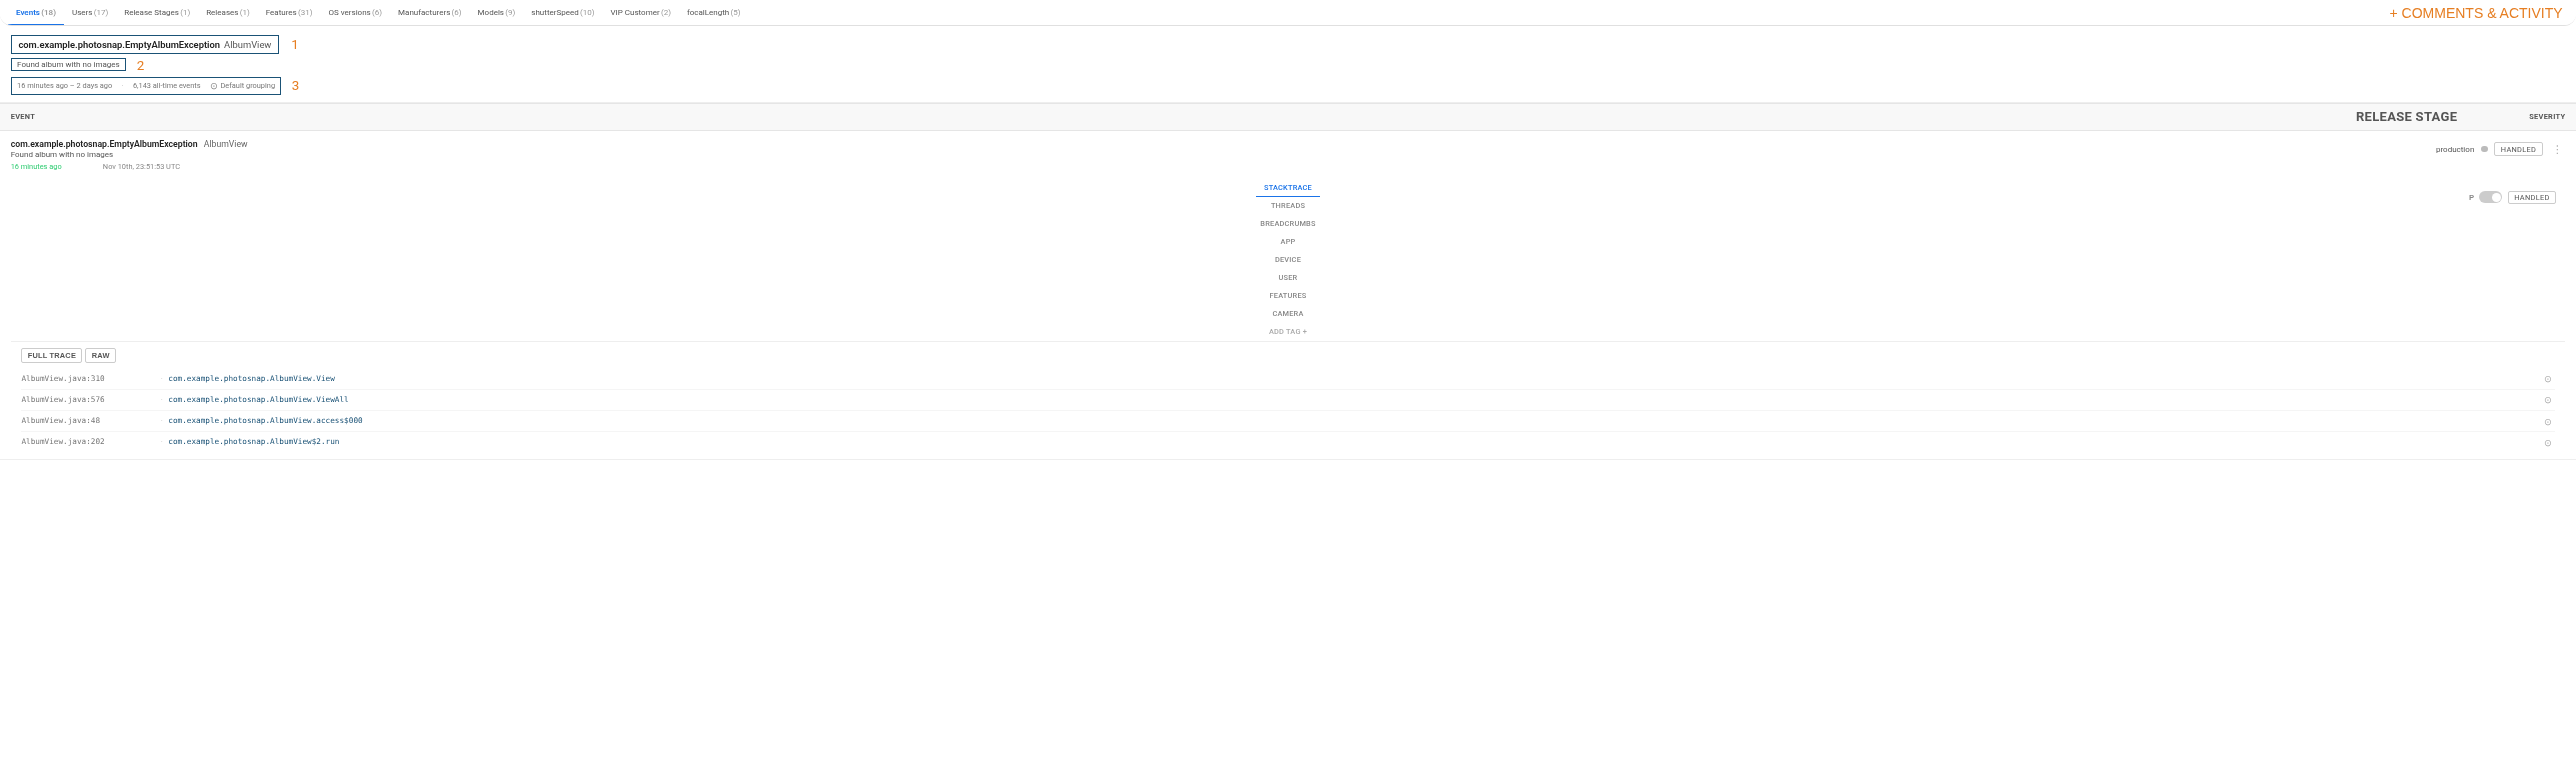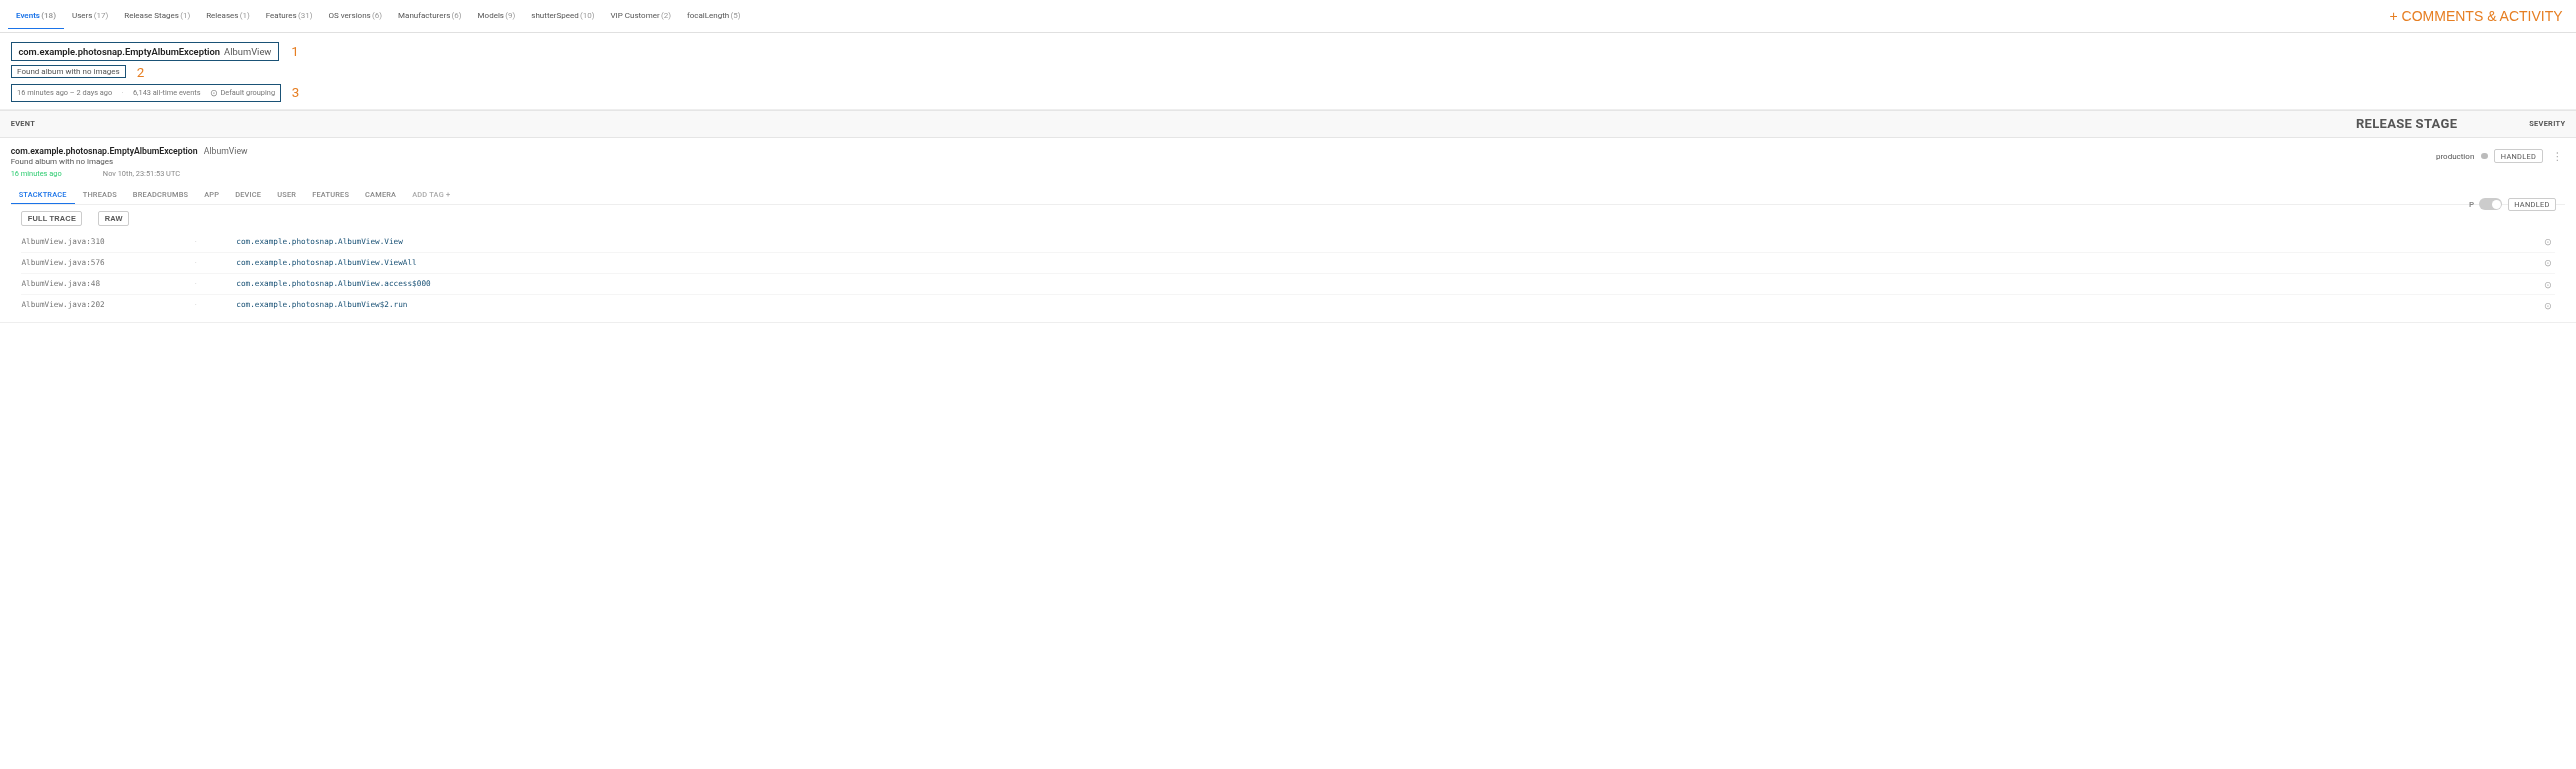--- a/index.html
+++ b/index.html
@@ -5,23 +5,24 @@
     * { box-sizing: border-box; margin: 0; padding: 0; }
     body { font-family: -apple-system, BlinkMacSystemFont, 'Segoe UI', Roboto, sans-serif; background: #fff; font-size: 8.7px; color: #333; }
 
     
     .top-nav {
       display: flex;
       align-items: center;
       border-bottom: 0.7px solid #e0e0e0;
       background: #fff;
       padding: 4px 8px;
-      height: 33px;
+      height: 26px;
       overflow-x: auto;
       white-space: nowrap;
+      border-radius: 12px;
     }
     .nav-tab {
       display: inline-flex;
       align-items: center;
       padding: 0 8px;
       height: 25.5px;
       font-size: 8px;
       color: #555;
       cursor: pointer;
       border-bottom: 1.3px solid transparent;
@@ -210,20 +211,21 @@
       cursor: pointer;
       padding: 1.3px 2.7px;
     }
 
     
     .sub-tabs {
       display: flex;
       align-items: center;
       border-bottom: 0.7px solid #eee;
       margin-top: 5.4px;
+      flex-direction: column;
     }
     .sub-tab {
       padding: 4px 8px;
       font-size: 7.4px;
       color: #888;
       cursor: pointer;
       border-bottom: 1.3px solid transparent;
       letter-spacing: 0.2px;
       font-weight: 500;
     }
@@ -250,41 +252,40 @@
       font-size: 8px;
       color: #555;
       flex: 1;
     }
     .stack-exception .stack-exc-name {
       color: #333;
       font-weight: 500;
     }
     .stack-actions {
       display: flex;
-      gap: 16px;
+      gap: 3px;
     }
     .stack-btn {
       border: 0.7px solid #ccc;
       background: #fff;
       border-radius: 2px;
       padding: 2px 5.4px;
       font-size: 7.4px;
       color: #555;
       cursor: pointer;
       font-weight: 600;
       letter-spacing: 0.2px;
     }
 
     .stack-frame {
       display: flex;
       align-items: center;
       padding: 4.7px 0;
       border-bottom: 0.7px solid #f5f5f5;
       font-size: 8px;
-      gap: 34px;
     }
     .stack-frame:last-child { border-bottom: none; }
     .frame-location {
       color: #777;
       min-width: 134px;
       font-family: monospace;
       font-size: 7.7px;
     }
     .frame-sep {
       color: #ccc;

